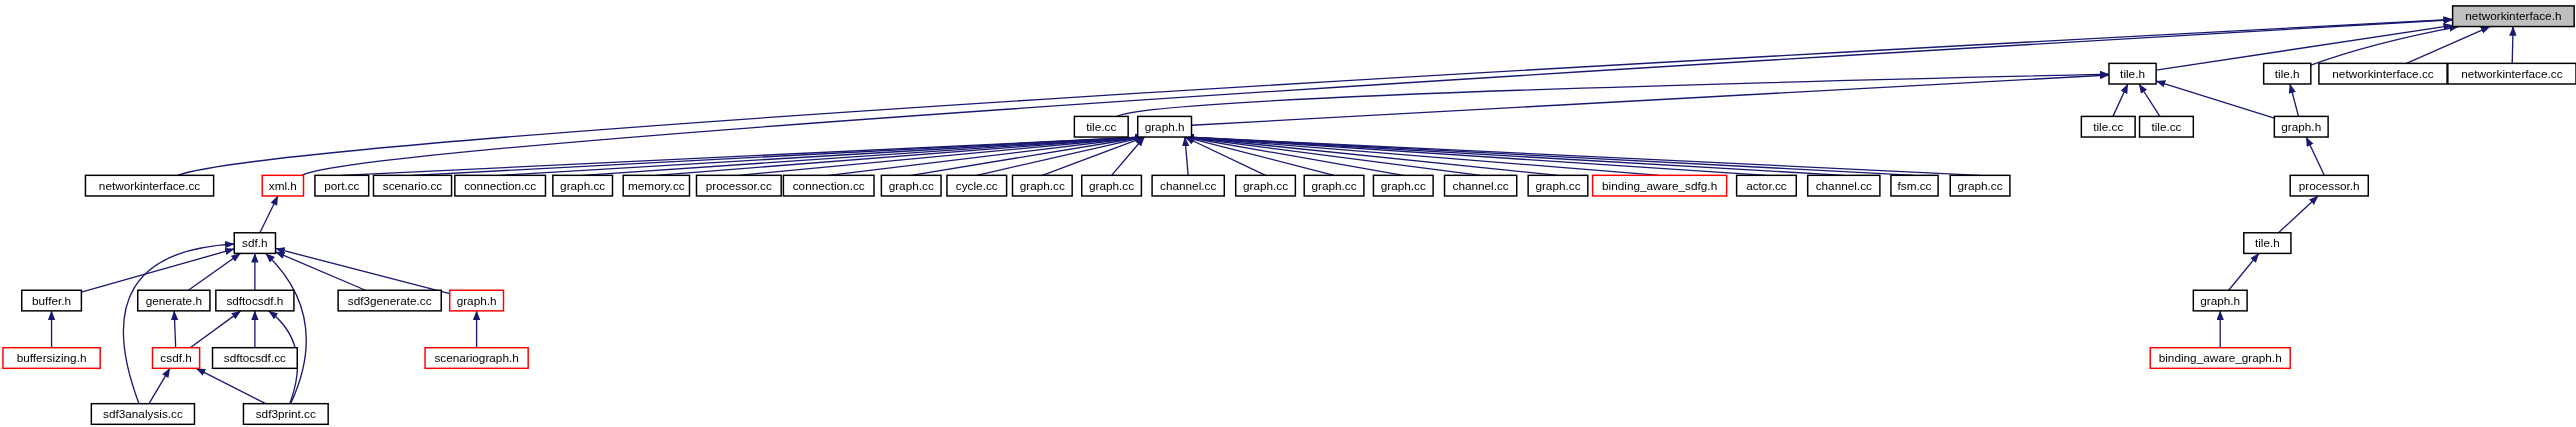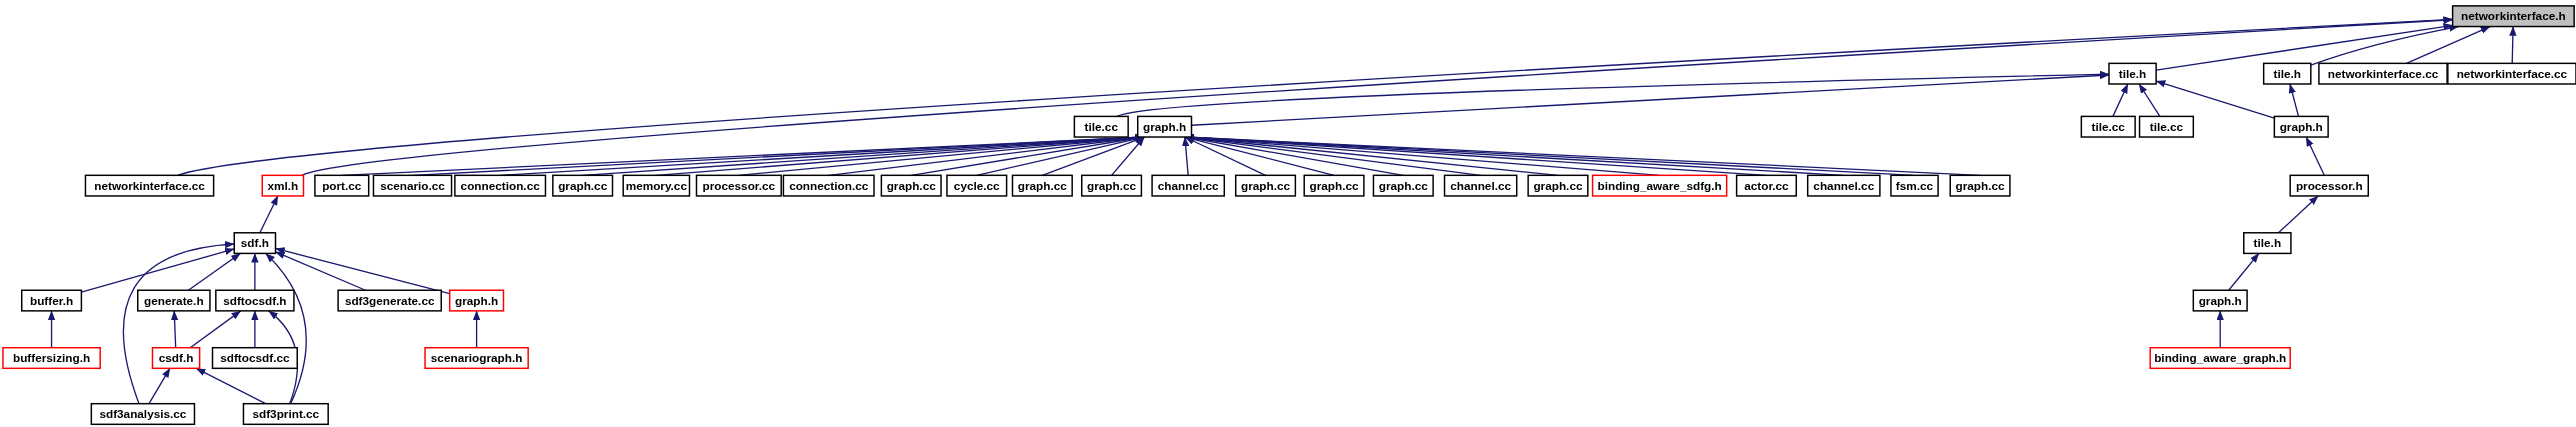--- a/index.html
+++ b/index.html
@@ -7,21 +7,20 @@
     padding: 0;
     background: #ffffff;
   }
   #canvas {
     position: relative;
     width: 2576px;
     height: 428px;
     background: #ffffff;
     overflow: hidden;
     font-family: "Liberation Sans", sans-serif;
-    font-weight: bold;
   }
   #graph-svg {
     display: block;
   }
   #graph-svg text {
     font-family: "Liberation Sans", sans-serif;
     fill: #000000;
   }
   #graph-svg .node-rect {
     stroke-width: 2px;

